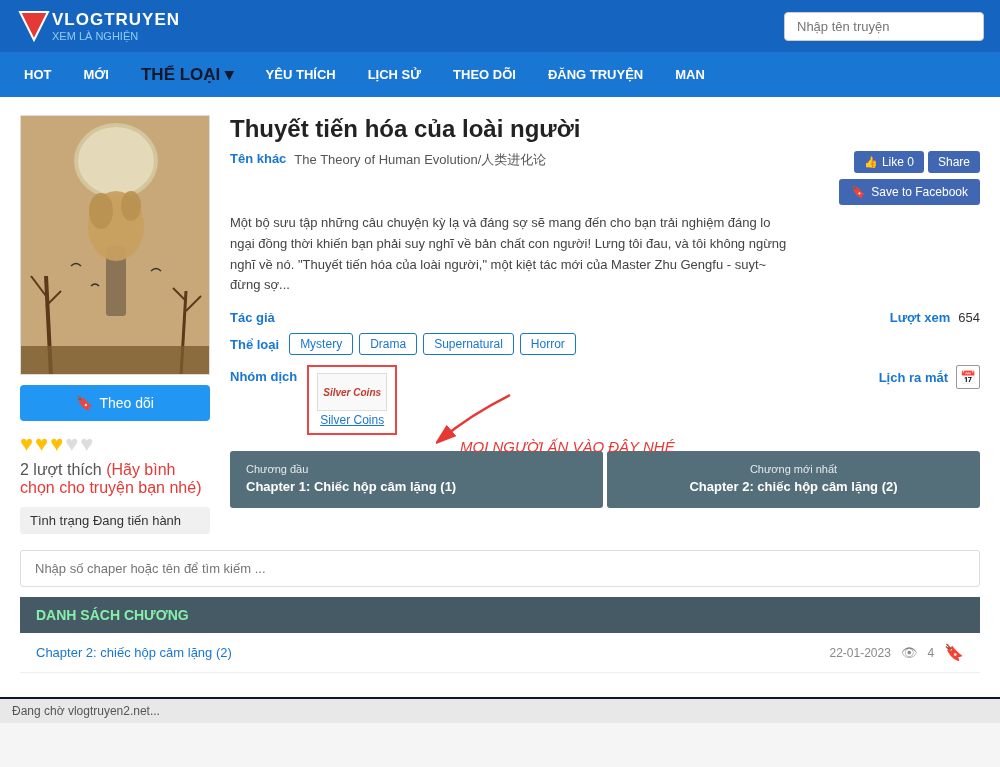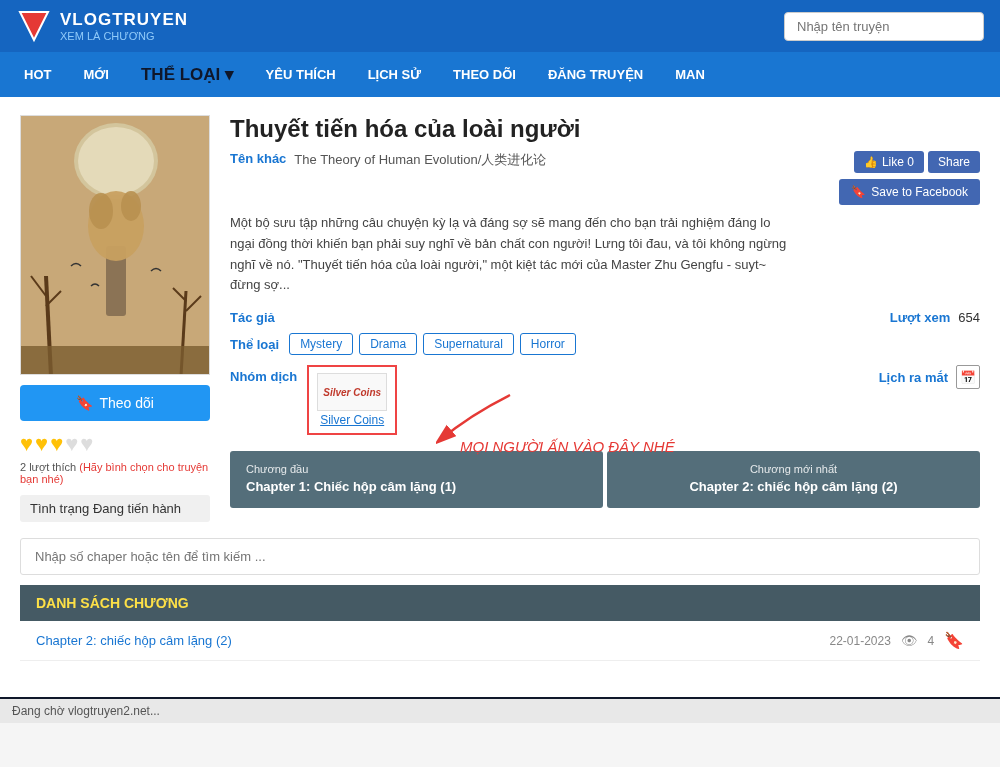--- a/index.html
+++ b/index.html
@@ -2,31 +2,31 @@
 <html><head>
   <meta charset="utf-8">
   <style>
     * { box-sizing: border-box; margin: 0; padding: 0; }
     body { font-family: Arial, sans-serif; font-size: 14px; background: #f5f5f5; color: #333; width: 1000px; }
   </style>
 </head>
 <body>
 
 <div style="background:#1565c0; display:flex; align-items:center; justify-content:space-between; padding:8px 16px;">
-  <div style="display:flex; align-items:center; gap:8px;">
+  <div style="display:flex; align-items:center; ">
 
     <div style="width:36px; height:36px; display:flex; align-items:center; justify-content:center;">
       <svg width="36" height="36" viewBox="0 0 36 36">
         <polygon points="4,4 32,4 18,32" fill="#e53935"></polygon>
         <polygon points="4,4 32,4 18,32" fill="none" stroke="white" stroke-width="2"></polygon>
       </svg>
     </div>
     <div>
       <div style="color:white; font-weight:bold; font-size:17px; letter-spacing:1px;">VLOGTRUYEN</div>
-      <div style="color:#90caf9; font-size:11px;">XEM LÀ CHƯƠNG</div>
+      <div style="color:#90caf9; font-size:11px;">XEM LÀ NGHIỆN</div>
     </div>
   </div>
   <input type="text" style="padding: 6px 12px; border: 1px solid rgb(204, 204, 204); border-radius: 4px; font-size: 13px; width: 200px; color: rgb(153, 153, 153);" placeholder="Nhập tên truyện">
 </div>
 
 <div style="background:#1976d2; display:flex; align-items:center; padding:0 8px;">
   <div style="color:white; padding:12px 16px; font-size:13px; font-weight:bold; cursor:pointer; white-space:nowrap;">HOT</div>
   <div style="color:white; padding:12px 16px; font-size:13px; font-weight:bold; cursor:pointer; white-space:nowrap;">MỚI</div>
   <div style="color:#0f172a; padding:12px 16px; font-size:17px; font-weight:bold; cursor:pointer; white-space:nowrap;"><span>THỂ LOẠI</span> ▾</div>
   <div style="color:white; padding:12px 16px; font-size:13px; font-weight:bold; cursor:pointer; white-space:nowrap;">YÊU THÍCH</div>
@@ -77,21 +77,21 @@
       </button>
 
       <div style="display:flex; gap:2px; margin-top:10px;">
         <span style="font-size:22px; color:#ffc107; cursor:pointer;">♥</span>
         <span style="font-size:22px; color:#ffc107; cursor:pointer;">♥</span>
         <span style="font-size:22px; color:#ffc107; cursor:pointer;">♥</span>
         <span style="font-size:22px; color:#ddd; cursor:pointer;">♥</span>
         <span style="font-size:22px; color:#ddd; cursor:pointer;">♥</span>
       </div>
 
-      <div style="font-size:11px; margin-top:4px; color:#555;">
+      <div style="font-size:16px; margin-top:4px; color:#555;">
         <span>2 lượt thích</span>
         <span style="color:#e53935; cursor:pointer;"> <span>(Hãy bình chọn cho truyện bạn nhé)</span></span>
       </div>
 
       <div style="margin-top:10px; font-size:13px; background:#f0f0f0; padding:6px 10px; border-radius:3px;">
         <span>Tình trạng</span>
         <span>   </span>
         <span>Đang tiến hành</span>
       </div>
     </div>
@@ -177,21 +177,21 @@
         </div>
       </div>
 
     </div>
   </div>
 
   <div style="margin:4px 0 10px 0;">
     <input type="text" style="width: 100%; padding: 10px 14px; border: 1px solid rgb(221, 221, 221); border-radius: 3px; font-size: 13px; color: rgb(153, 153, 153);" placeholder="Nhập số chaper hoặc tên để tìm kiếm ...">
   </div>
 
-  <div style="background:#455a64; color:#fde047; padding:10px 16px; font-size:14px; font-weight:bold;">
+  <div style="background:#455a64; color:#86efac; padding:10px 16px; font-size:14px; font-weight:bold;">
     <span>DANH SÁCH CHƯƠNG</span>
   </div>
   <div id="chapter-list-container">
       <div style="display: flex; align-items: center; justify-content: space-between; padding: 10px 16px; border-bottom: 1px solid rgb(238, 238, 238); background: white;">
       <a href="#" style="color:#1976d2; text-decoration:none; font-size:13px;">Chapter 2: chiếc hộp câm lặng (2)</a>
       <div style="display:flex; align-items:center; gap:10px; color:#888; font-size:12px;">
         <span>22-01-2023</span>
         <span style="font-size:13px;">👁</span>
         <span>4</span>
         <span style="font-size:16px; color:#555; cursor:pointer;">🔖</span>

